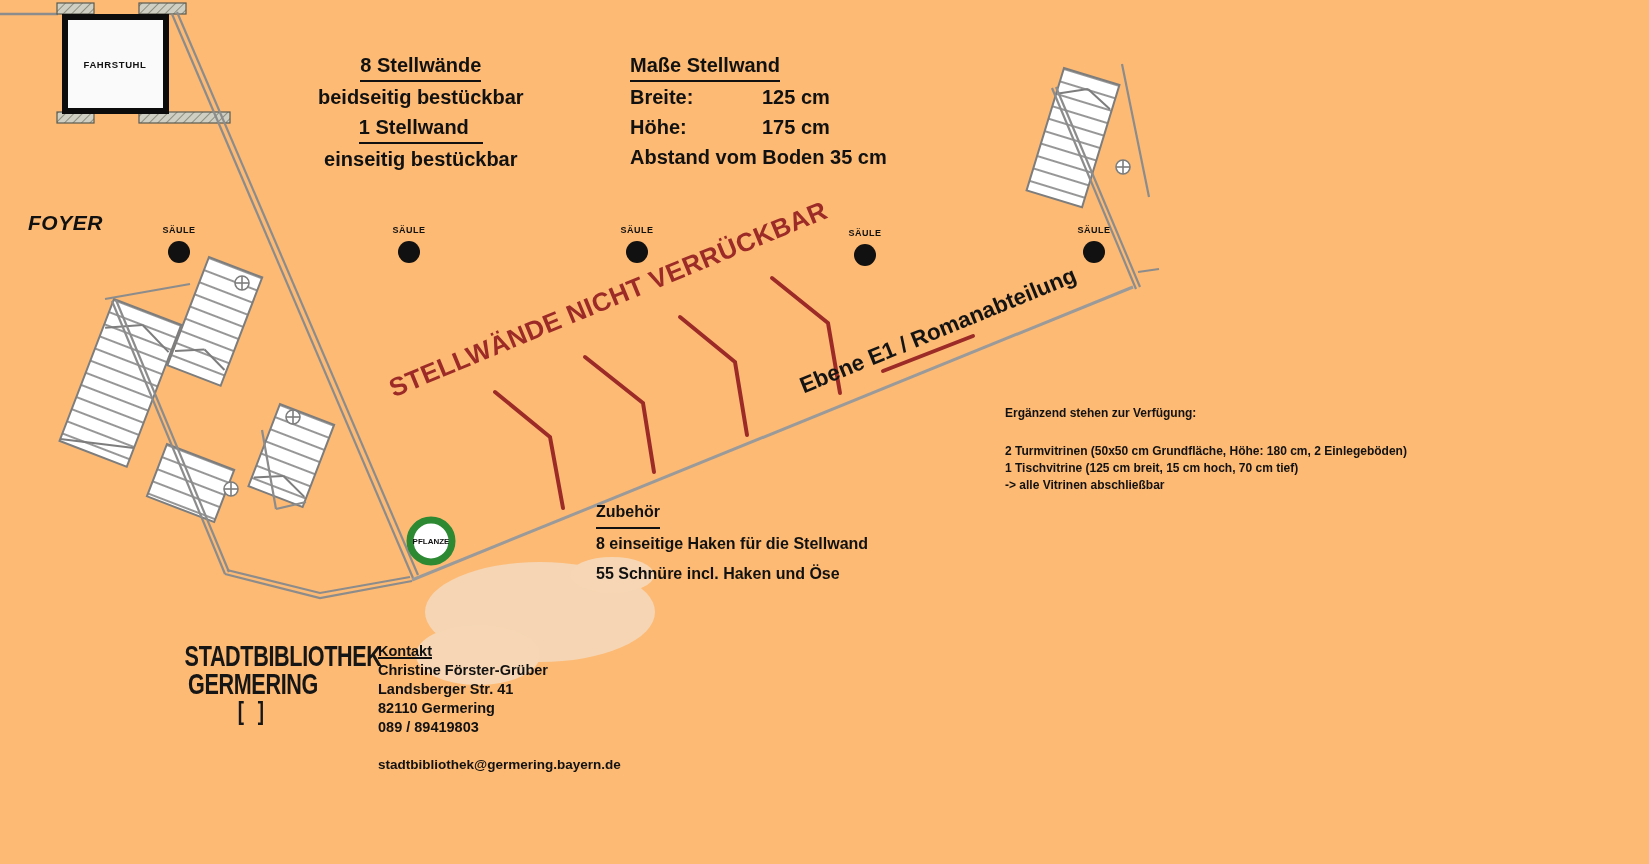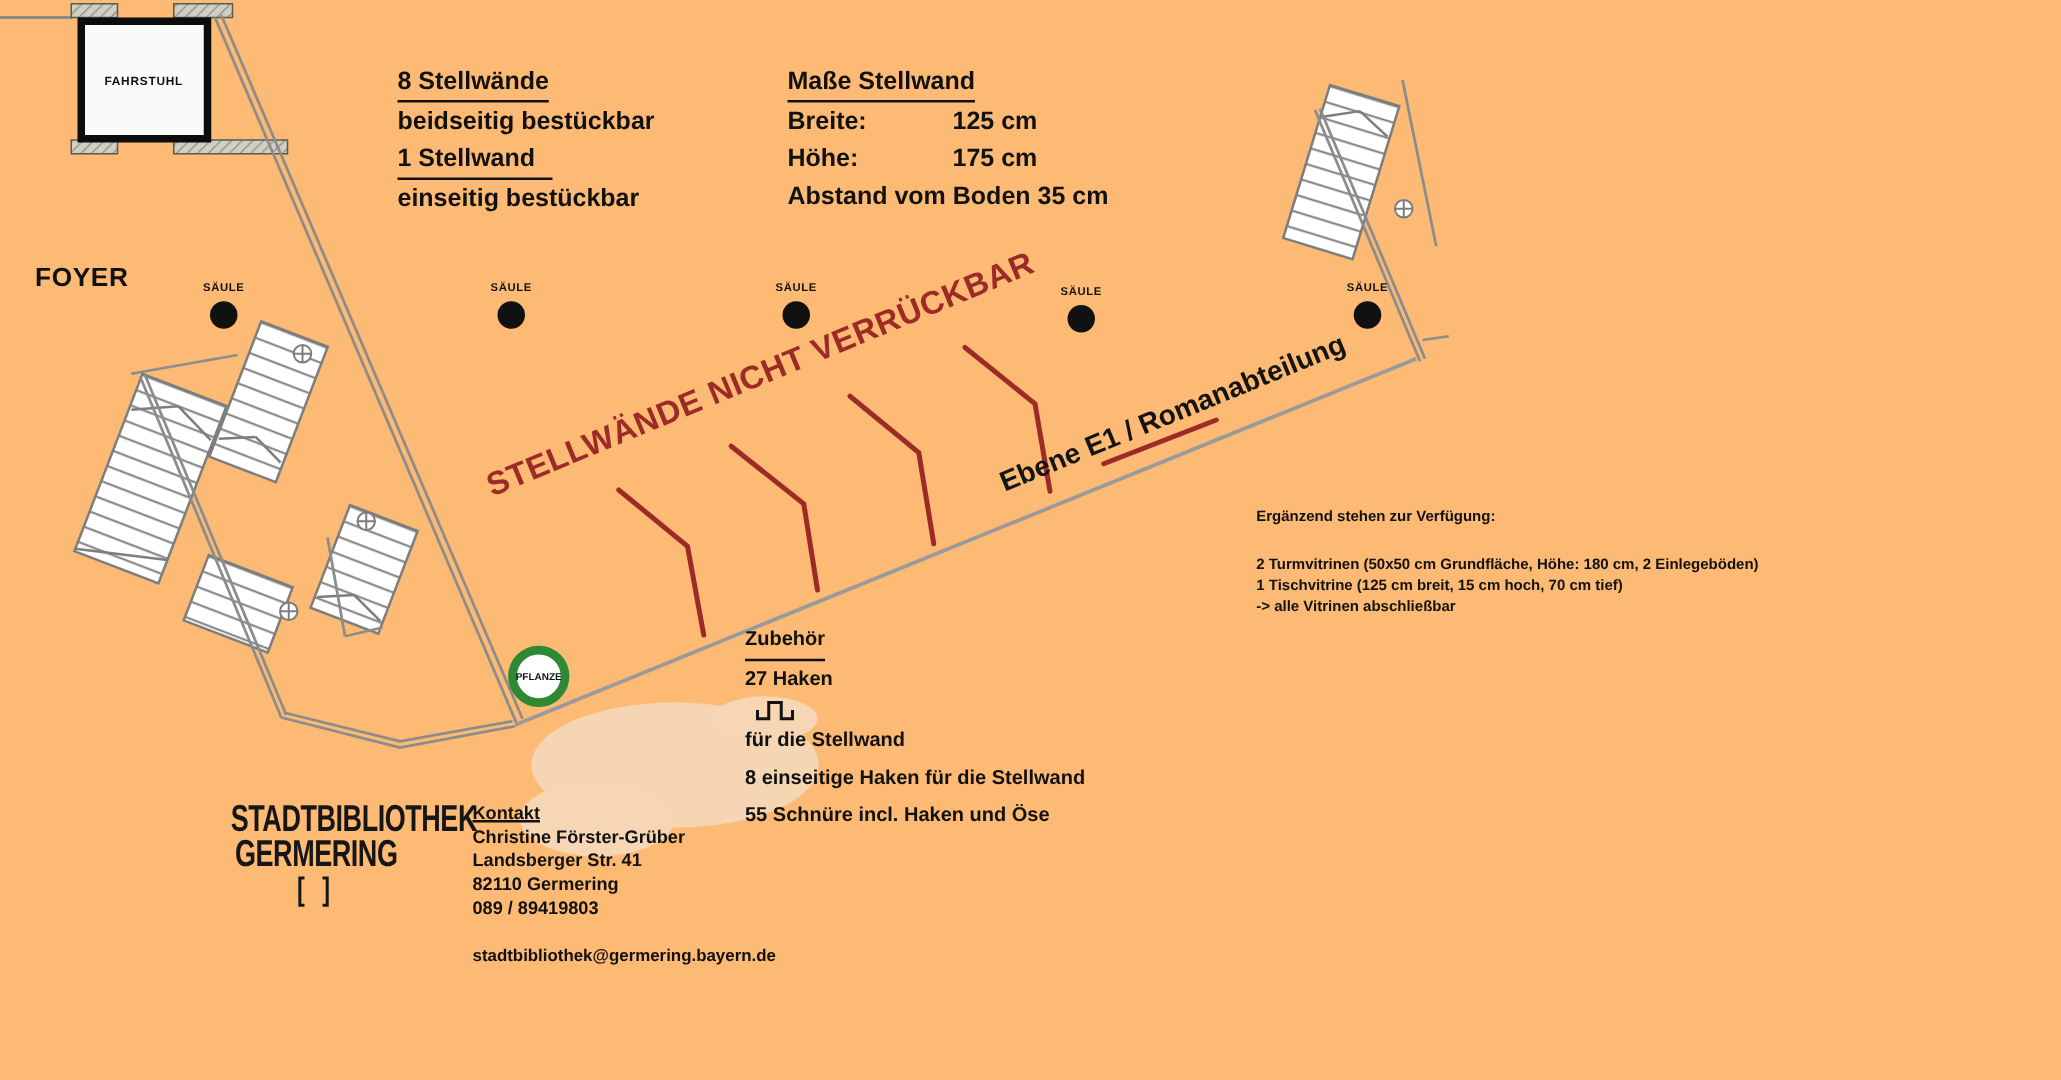--- a/index.html
+++ b/index.html
@@ -171,23 +171,23 @@
       <polyline points="772,278 828,323 840,393"></polyline>
       <line x1="883" y1="371" x2="973" y2="336"></line>
     </g>
 
     <g>
       <circle cx="431" cy="541" r="21" fill="#fff" stroke="#2d8a33" stroke-width="7"></circle>
       <text x="431" y="544" text-anchor="middle" font-size="8" font-weight="bold" fill="#111">PFLANZE</text>
     </g>
   </svg>
 
-  <div class="abs foyer" style="left:28px;top:211px;">FOYER</div>
-
-  <div class="abs big" style="left:318px;top:50px;">
+  <div class="abs foyer" style="left:28px;top:211px;font-style:italic;">FOYER</div>
+
+  <div class="abs big" style="left:318px;top:50px;text-align:center;">
     <div><span class="und">8 Stellwände</span></div>
     <div>beidseitig bestückbar</div>
     <div><span class="und" style="padding-right:14px;">1 Stellwand</span></div>
     <div>einseitig bestückbar</div>
   </div>
 
   <div class="abs big" style="left:596px;top:50px;margin-left:34px;">
     <div><span class="und">Maße Stellwand</span></div>
     <div class="masse-row">
       <span class="lbl">Breite:</span>
@@ -206,25 +206,20 @@
 
   <div class="abs small-block" style="left:1005px;top:405px;">
     <div class="title">Ergänzend stehen zur Verfügung:</div>
     <div>2 Turmvitrinen (50x50 cm Grundfläche, Höhe: 180 cm, 2 Einlegeböden)</div>
     <div>1 Tischvitrine (125 cm breit, 15 cm hoch, 70 cm tief)</div>
     <div>-&gt; alle Vitrinen abschließbar</div>
   </div>
 
   <div class="abs zub" style="left:596px;top:497px;">
     <div><span class="und">Zubehör</span></div>
-    <div>
-      <span>27 Haken</span><svg class="hook-svg" width="34" height="19" viewBox="0 0 34 19">
-          <path d="M3 9 L3 16 L12 16 L12 3 L22 3 L22 16 L31 16 L31 9" fill="none" stroke="#111" stroke-width="2.4"></path>
-        </svg><span>für die Stellwand</span>
-    </div>
     <div>8 einseitige Haken für die Stellwand</div>
     <div>55 Schnüre incl. Haken und Öse</div>
   </div>
 
   <div class="abs logo" style="left:158px;top:642px;">
     <div>STADTBIBLIOTHEK</div>
     <div>GERMERING</div>
     <div class="brackets">[ ]</div>
   </div>
 

